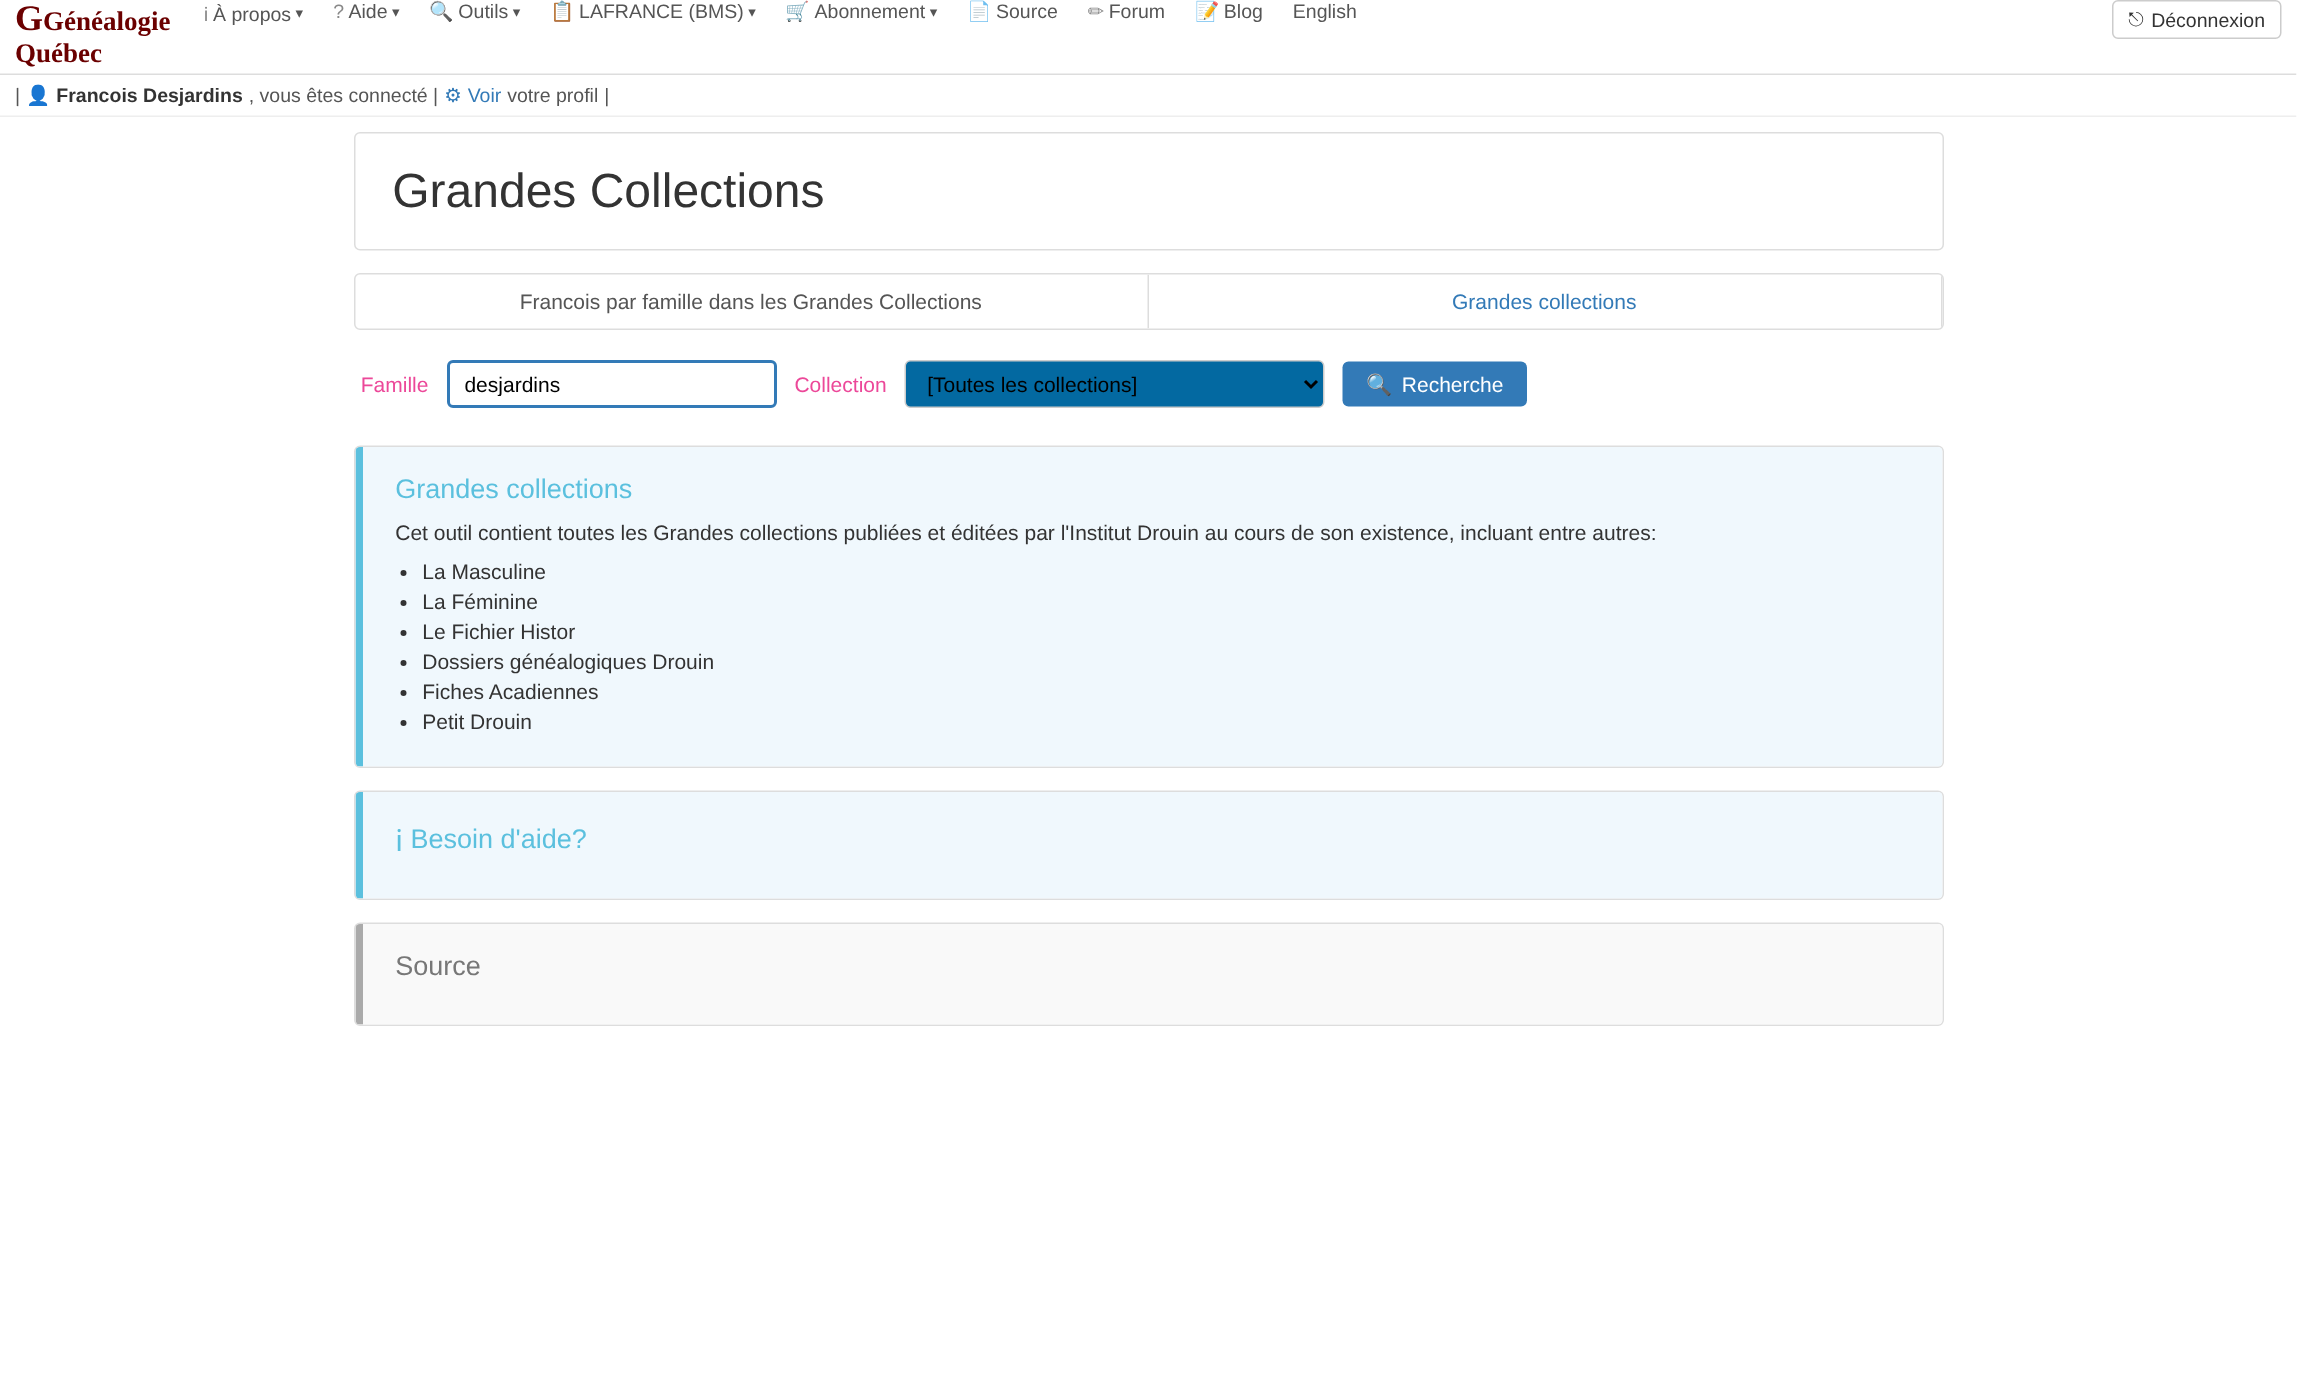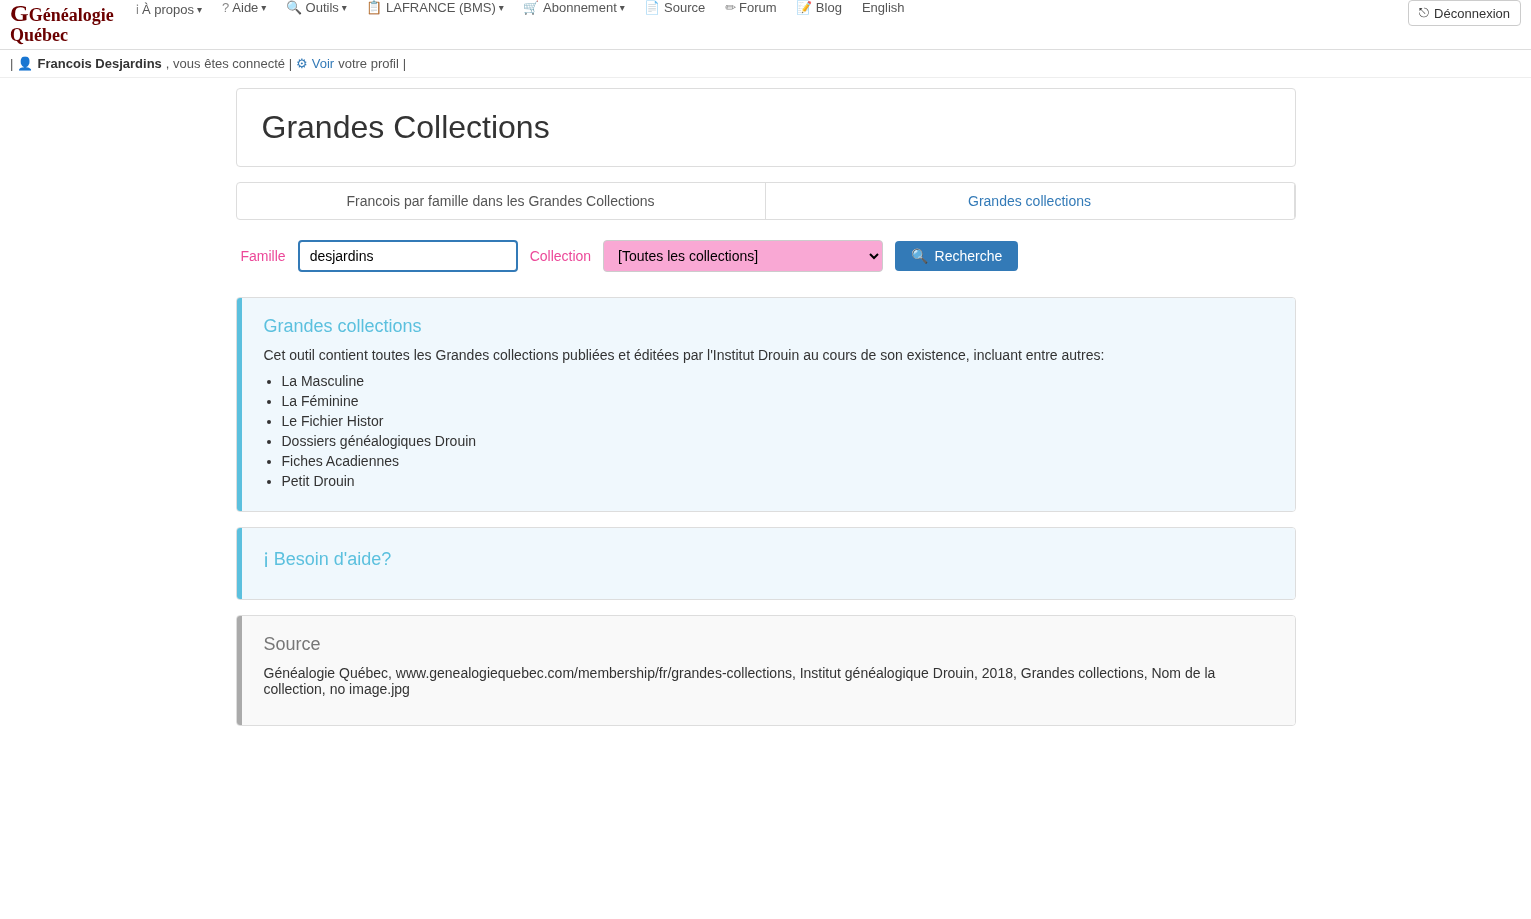--- a/index.html
+++ b/index.html
@@ -136,21 +136,21 @@
       font-size: 14px;
       width: 220px;
       outline: none;
     }
     .search-select {
       border: 1px solid #ccc;
       border-radius: 4px;
       padding: 6px 10px;
       font-size: 14px;
       width: 280px;
-      background: #f9a8d4;
+      background: #0369a1;
       cursor: pointer;
     }
     .btn-recherche {
       background: #337ab7;
       color: #fff;
       border: none;
       border-radius: 4px;
       padding: 7px 16px;
       font-size: 14px;
       cursor: pointer;
@@ -379,18 +379,17 @@
         </div>
       </div>
     </div>
   </div>
 
   <div class="info-panel source-panel">
     <div class="panel-left-border">
       <div class="left-accent gray"></div>
       <div class="panel-body gray-bg">
         <div class="panel-title gray-title">Source</div>
-        <p>Généalogie Québec, www.genealogiequebec.com/membership/fr/grandes-collections, Institut généalogique Drouin, 2018, Grandes collections, Nom de la collection, no image.jpg</p>
       </div>
     </div>
   </div>
 
 </div>
 
 </body></html>

